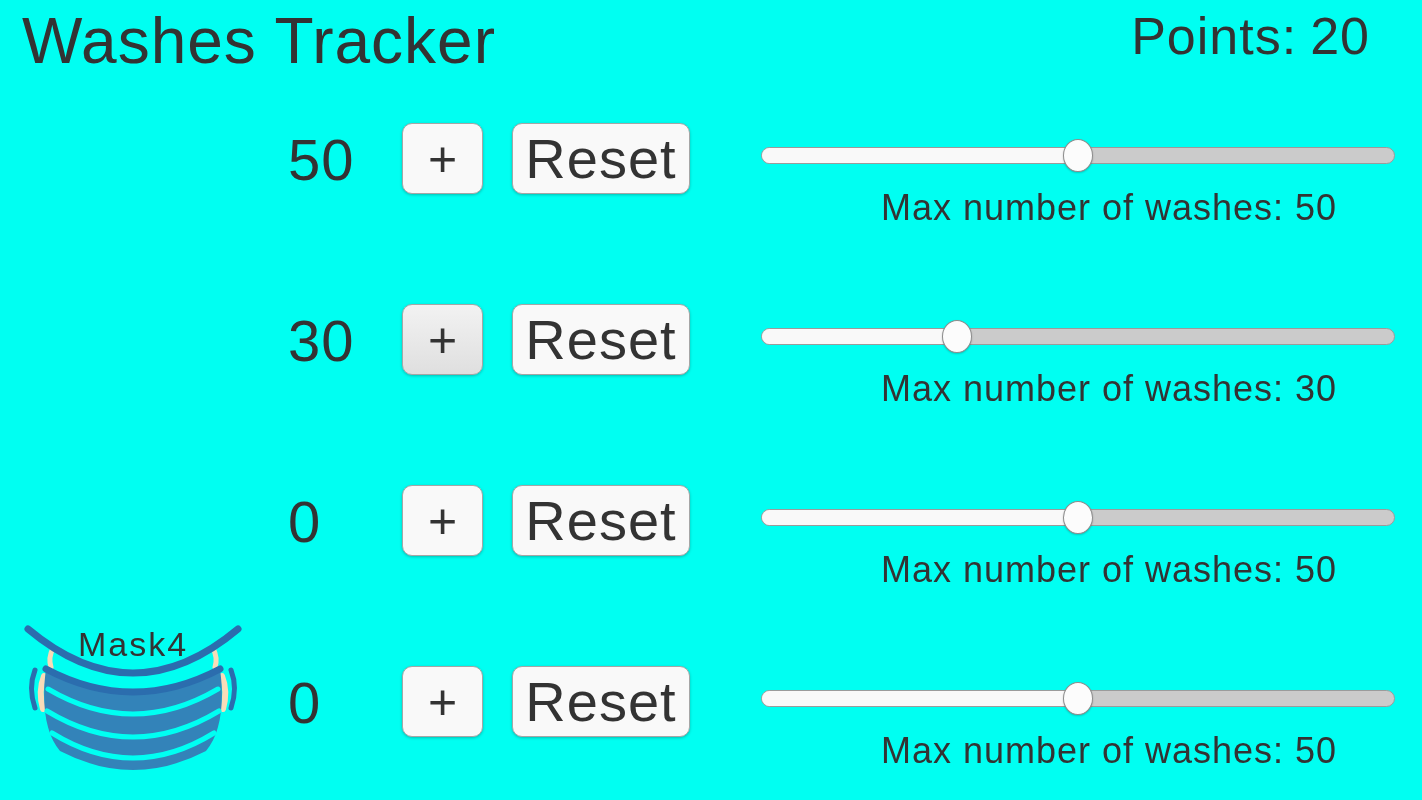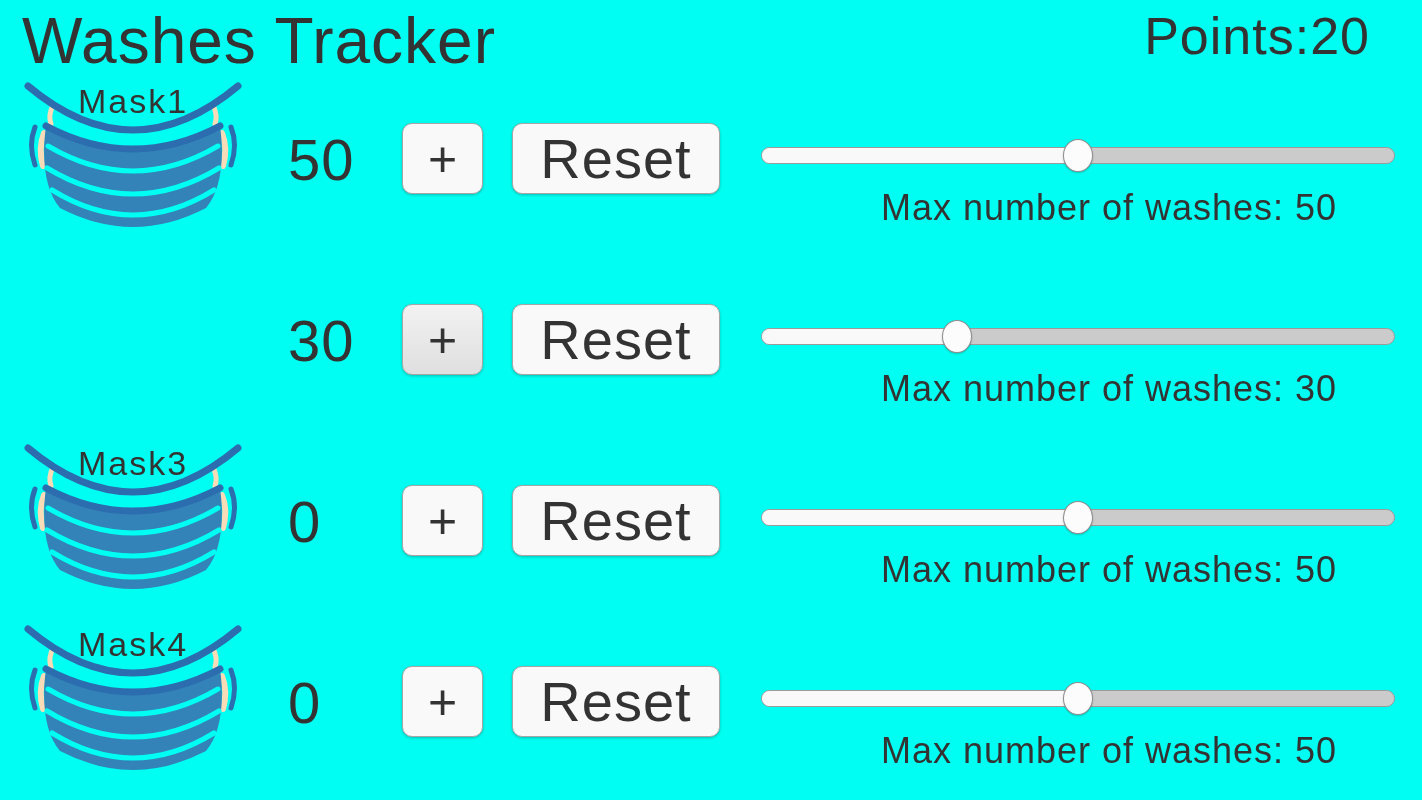--- a/index.html
+++ b/index.html
@@ -27,21 +27,21 @@
   }
   
   .app-title{
     position:absolute;left:22px;top:4px;
     font-size:64px;font-weight:400;letter-spacing:1px;
     margin:0;color:var(--text-color);
   }
   .points{
     position:absolute;right:52px;top:6px;
     font-size:52px;letter-spacing:1px;
-    display:flex;gap:0;
+    display:flex;gap:13px;
   }
   
   .rows{position:absolute;left:0;top:80px;width:1422px;}
   .row{position:relative;height:181px;width:1422px;}
   
   .mask{position:absolute;left:18px;top:0;width:230px;height:164px;}
   .mask svg{position:absolute;left:0;top:0;}
   .mask-label{
     position:absolute;left:0;top:2px;width:100%;
     text-align:center;font-size:34px;letter-spacing:2px;
@@ -60,21 +60,21 @@
     border:1.5px solid var(--button-border);
     border-radius:10px;
     color:var(--text-color);
     box-shadow:0 1px 3px rgba(0,0,0,.25);
     cursor:pointer;
     display:flex;align-items:center;justify-content:center;
     padding:0;
   }
   .plus-btn{left:402px;width:81px;font-size:50px;}
   .plus-btn.shaded{background:linear-gradient(#f2f2f2,#dfdfdf);}
-  .reset-btn{left:512px;width:208px;font-size:56px;letter-spacing:1px;text-align:center;}
+  .reset-btn{left:512px;width:178px;font-size:56px;letter-spacing:1px;text-align:center;}
   
   .slider{position:absolute;left:761px;top:58px;width:634px;height:34px;cursor:pointer;}
   .slider .track{
     box-sizing:border-box;
     position:absolute;left:0;right:0;top:9px;height:17px;
     background:var(--slider-track);
     border:1px solid var(--slider-border);
     border-radius:9px;
     overflow:hidden;
   }
@@ -104,44 +104,20 @@
 <header>
   <h1 class="app-title">Washes Tracker</h1>
   <div class="points">
     <span>Points:</span>
       <span>20</span>
   </div>
 </header>
 
 <div class="rows">
   <section class="row">
-    <div class="mask">
-      <span>
-        <svg viewBox="0 0 230 164" width="230" height="164" aria-hidden="true">
-
-          <path d="M35 25 Q30 35 33 44" fill="none" stroke="var(--mask-skin)" stroke-width="5" stroke-linecap="round"></path>
-          <path d="M195 25 Q200 35 197 44" fill="none" stroke="var(--mask-skin)" stroke-width="5" stroke-linecap="round"></path>
-          <path d="M17 47 Q10 65 17 85" fill="none" stroke="var(--mask-band)" stroke-width="5" stroke-linecap="round"></path>
-          <path d="M213 47 Q220 65 213 85" fill="none" stroke="var(--mask-band)" stroke-width="5" stroke-linecap="round"></path>
-          <path d="M26 53 Q20 68 25 86" fill="none" stroke="var(--mask-skin)" stroke-width="6" stroke-linecap="round"></path>
-          <path d="M204 53 Q210 68 205 86" fill="none" stroke="var(--mask-skin)" stroke-width="6" stroke-linecap="round"></path>
-
-          <path d="M10 6 Q115 94 220 6" fill="none" stroke="var(--mask-band)" stroke-width="7" stroke-linecap="round"></path>
-
-          <path d="M28 46 Q115 92 202 46 C207 82 202 112 188 128 Q115 166 42 128 C28 112 23 82 28 46 Z" fill="var(--mask-body)"></path>
-
-          <path d="M28 46 Q115 92 202 46" fill="none" stroke="var(--mask-band)" stroke-width="7" stroke-linecap="round"></path>
-
-          <path d="M30 66 Q115 116 200 66" fill="none" stroke="var(--background)" stroke-width="5" stroke-linecap="round"></path>
-          <path d="M29 88 Q115 140 201 88" fill="none" stroke="var(--background)" stroke-width="5" stroke-linecap="round"></path>
-          <path d="M34 110 Q115 160 196 110" fill="none" stroke="var(--background)" stroke-width="5" stroke-linecap="round"></path>
-        </svg>
-      </span>
-      <div class="mask-label">Mask1</div>
-    </div>
     <div class="count">50</div>
     <button class="btn plus-btn">+</button>
     <button class="btn reset-btn">Reset</button>
     <div class="slider">
       <div class="track">
         <div class="fill" style="width: calc(50% + 0px);"></div>
       </div>
       <div class="thumb" style="left: calc(50% - 15px);"></div>
     </div>
     <div class="max-label">Max number of washes: 50</div>
@@ -154,44 +130,20 @@
     <div class="slider">
       <div class="track">
         <div class="fill" style="width: calc(30% + 6px);"></div>
       </div>
       <div class="thumb" style="left: calc(30% - 9px);"></div>
     </div>
     <div class="max-label">Max number of washes: 30</div>
   </section>
 
   <section class="row">
-    <div class="mask">
-      <span>
-        <svg viewBox="0 0 230 164" width="230" height="164" aria-hidden="true">
-
-          <path d="M35 25 Q30 35 33 44" fill="none" stroke="var(--mask-skin)" stroke-width="5" stroke-linecap="round"></path>
-          <path d="M195 25 Q200 35 197 44" fill="none" stroke="var(--mask-skin)" stroke-width="5" stroke-linecap="round"></path>
-          <path d="M17 47 Q10 65 17 85" fill="none" stroke="var(--mask-band)" stroke-width="5" stroke-linecap="round"></path>
-          <path d="M213 47 Q220 65 213 85" fill="none" stroke="var(--mask-band)" stroke-width="5" stroke-linecap="round"></path>
-          <path d="M26 53 Q20 68 25 86" fill="none" stroke="var(--mask-skin)" stroke-width="6" stroke-linecap="round"></path>
-          <path d="M204 53 Q210 68 205 86" fill="none" stroke="var(--mask-skin)" stroke-width="6" stroke-linecap="round"></path>
-
-          <path d="M10 6 Q115 94 220 6" fill="none" stroke="var(--mask-band)" stroke-width="7" stroke-linecap="round"></path>
-
-          <path d="M28 46 Q115 92 202 46 C207 82 202 112 188 128 Q115 166 42 128 C28 112 23 82 28 46 Z" fill="var(--mask-body)"></path>
-
-          <path d="M28 46 Q115 92 202 46" fill="none" stroke="var(--mask-band)" stroke-width="7" stroke-linecap="round"></path>
-
-          <path d="M30 66 Q115 116 200 66" fill="none" stroke="var(--background)" stroke-width="5" stroke-linecap="round"></path>
-          <path d="M29 88 Q115 140 201 88" fill="none" stroke="var(--background)" stroke-width="5" stroke-linecap="round"></path>
-          <path d="M34 110 Q115 160 196 110" fill="none" stroke="var(--background)" stroke-width="5" stroke-linecap="round"></path>
-        </svg>
-      </span>
-      <div class="mask-label">Mask3</div>
-    </div>
     <div class="count">0</div>
     <button class="btn plus-btn">+</button>
     <button class="btn reset-btn">Reset</button>
     <div class="slider">
       <div class="track">
         <div class="fill" style="width: calc(50% + 0px);"></div>
       </div>
       <div class="thumb" style="left: calc(50% - 15px);"></div>
     </div>
     <div class="max-label">Max number of washes: 50</div>

